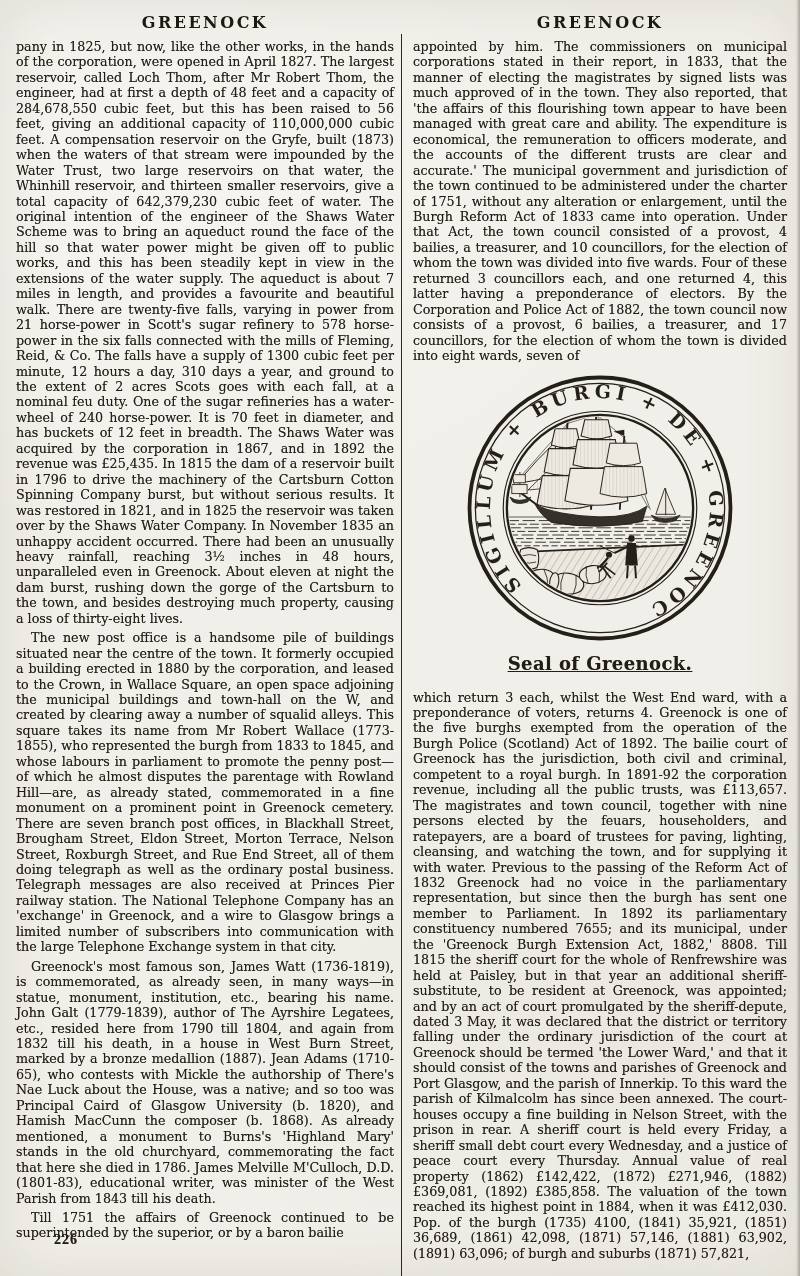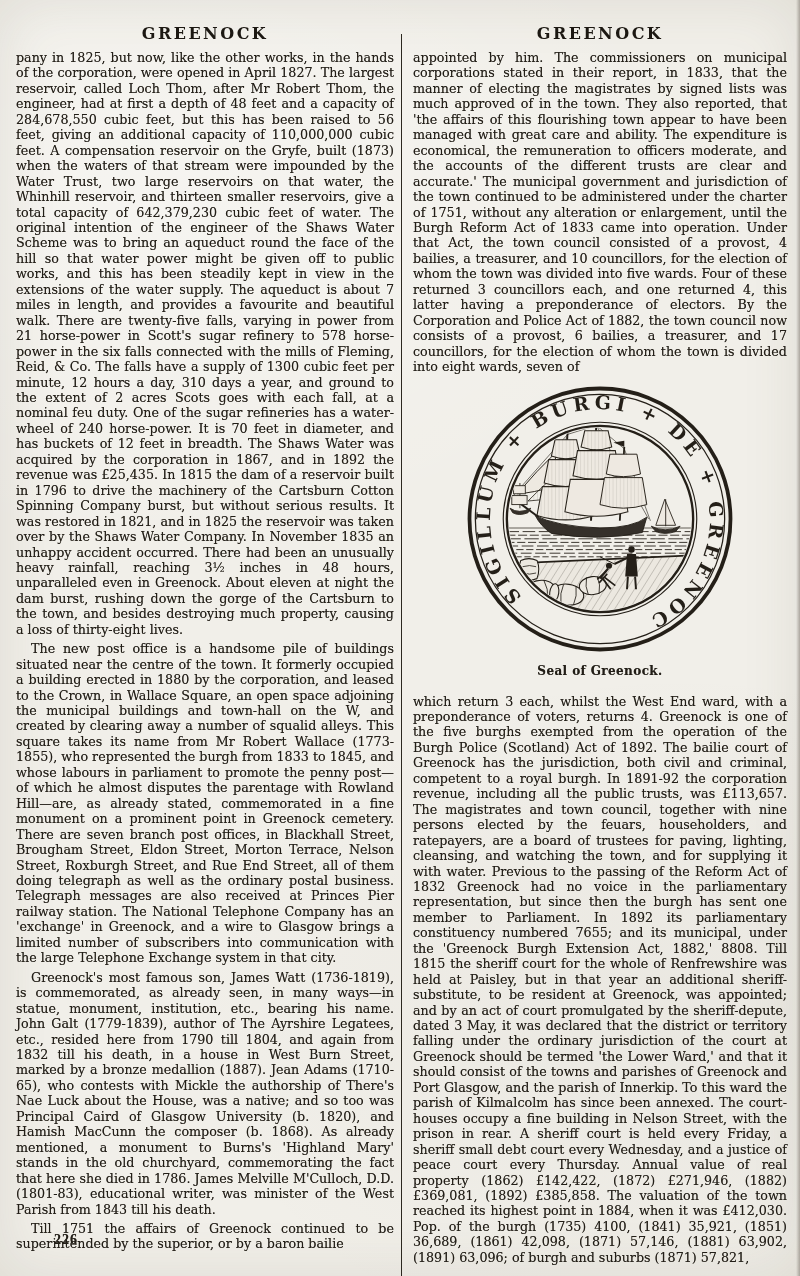--- a/index.html
+++ b/index.html
@@ -13,21 +13,21 @@
     overflow:hidden;
     font-family:"DejaVu Serif", serif;
     color:#221e17;
     box-shadow:inset 0 0 60px rgba(90,80,60,.12);
   }
   #page::after{ 
     content:"";position:absolute;right:0;top:0;width:4px;height:100%;
     background:linear-gradient(to left, rgba(60,50,40,.35), rgba(60,50,40,0));
   }
   .col{
-    position:absolute;top:11px;height:1012px;
+    position:absolute;top:0;height:1012px;
   }
   #col-left{left:12px;width:386px;}
   #col-right{left:409px;width:382px;}
   #divider{
     position:absolute;left:401px;top:34px;width:1.4px;height:1242px;
     background:#2c2820;
   }
   .running-head{
     margin:13px 0 7px 0;
     text-align:center;
@@ -50,23 +50,24 @@
     text-shadow:0 0 .3px rgba(34,30,23,.55);
     font-family:Liberation Serif, serif;
   }
   #seal-figure{
     margin:9px auto 0 auto;
     width:270px;
     text-align:center;
   }
   #seal-caption{
     margin-top:10px;margin-bottom:16px;
-    font-size:12px;font-weight:bold;letter-spacing:.4px;
+    font-size:18px;font-weight:bold;letter-spacing:.4px;
     text-align:center;
     text-shadow:0 0 .3px rgba(34,30,23,.5);
+    text-decoration:underline;
   }
   svg{display:block;}
 </style>
 </head>
 <body>
 
 <div id="page">
 
   <div id="divider"></div>
 

